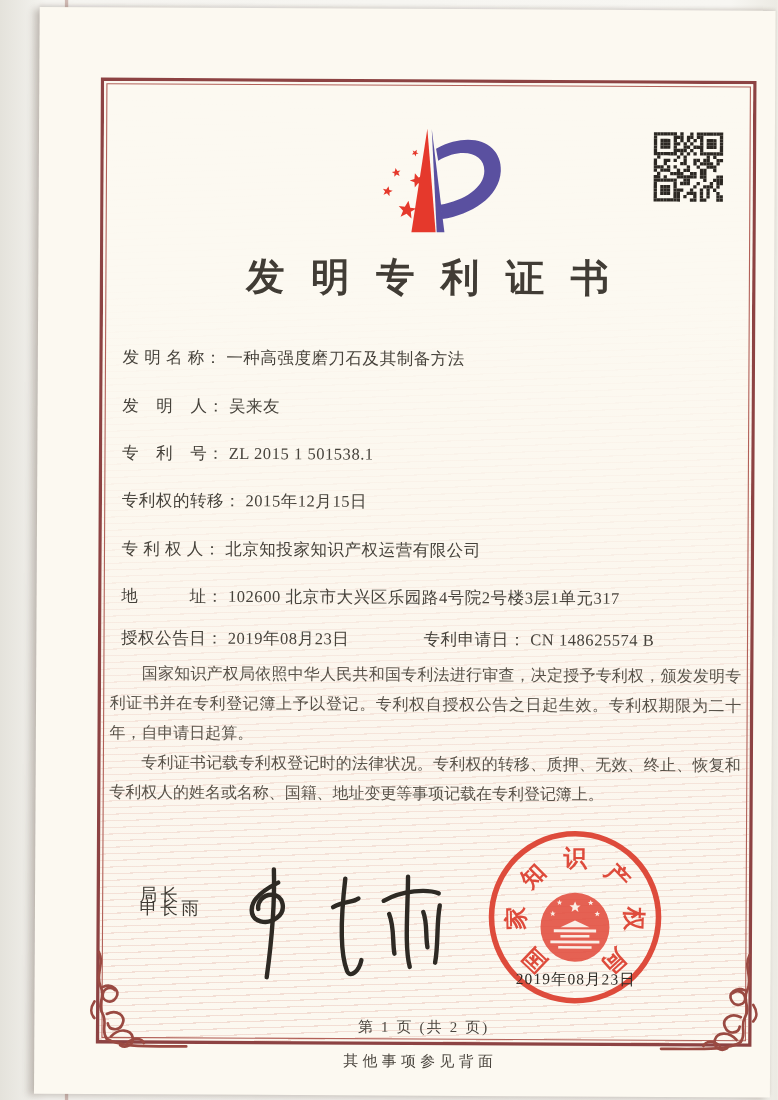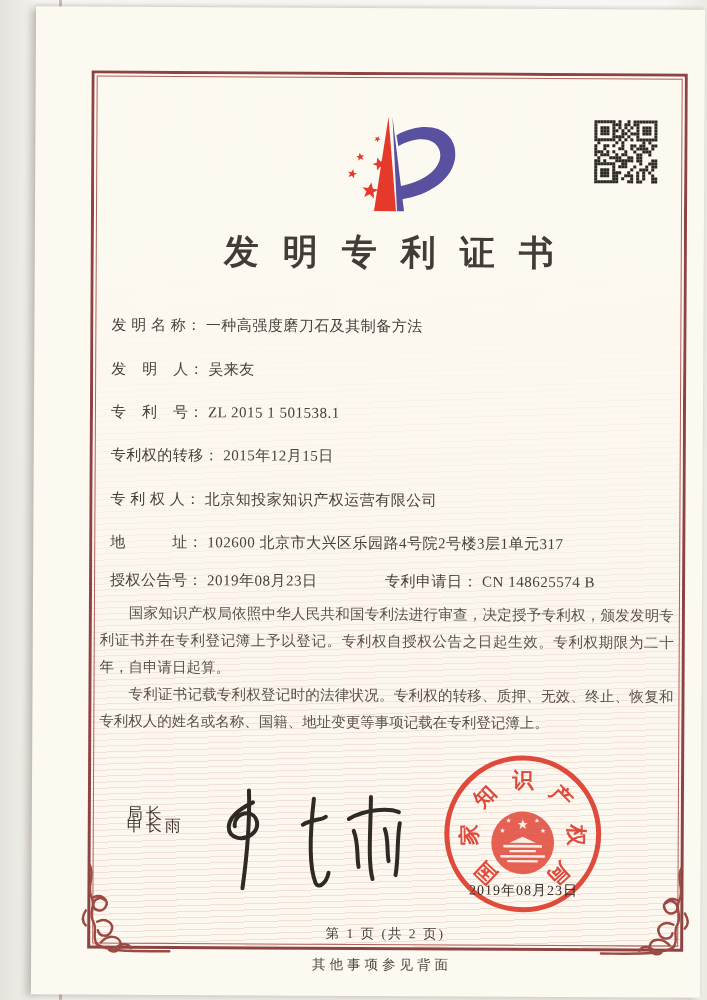--- a/index.html
+++ b/index.html
@@ -554,21 +554,21 @@
       <div class="row r3">
         <span class="lab">专利权的转移：</span><span class="val">2015年12月15日</span>
       </div>
       <div class="row r4">
         <span class="lab">专 利 权 人：</span><span class="val">北京知投家知识产权运营有限公司</span>
       </div>
       <div class="row r5">
         <span class="lab">地　　　址：</span><span class="val">102600 北京市大兴区乐园路4号院2号楼3层1单元317</span>
       </div>
       <div class="row r6">
-        <span class="lab">授权公告号：</span><span class="val">2019年08月23日</span>
+        <span class="lab">授权公告日：</span><span class="val">2019年08月23日</span>
         <span class="col2">
           <span class="lab">专利申请日：</span><span class="val">CN 148625574 B</span>
         </span>
       </div>
 
       <div class="paras">
         <p>国家知识产权局依照中华人民共和国专利法进行审查，决定授予专利权，颁发发明专利证书并在专利登记簿上予以登记。专利权自授权公告之日起生效。专利权期限为二十年，自申请日起算。</p>
         <p>专利证书记载专利权登记时的法律状况。专利权的转移、质押、无效、终止、恢复和专利权人的姓名或名称、国籍、地址变更等事项记载在专利登记簿上。</p>
       </div>
 

